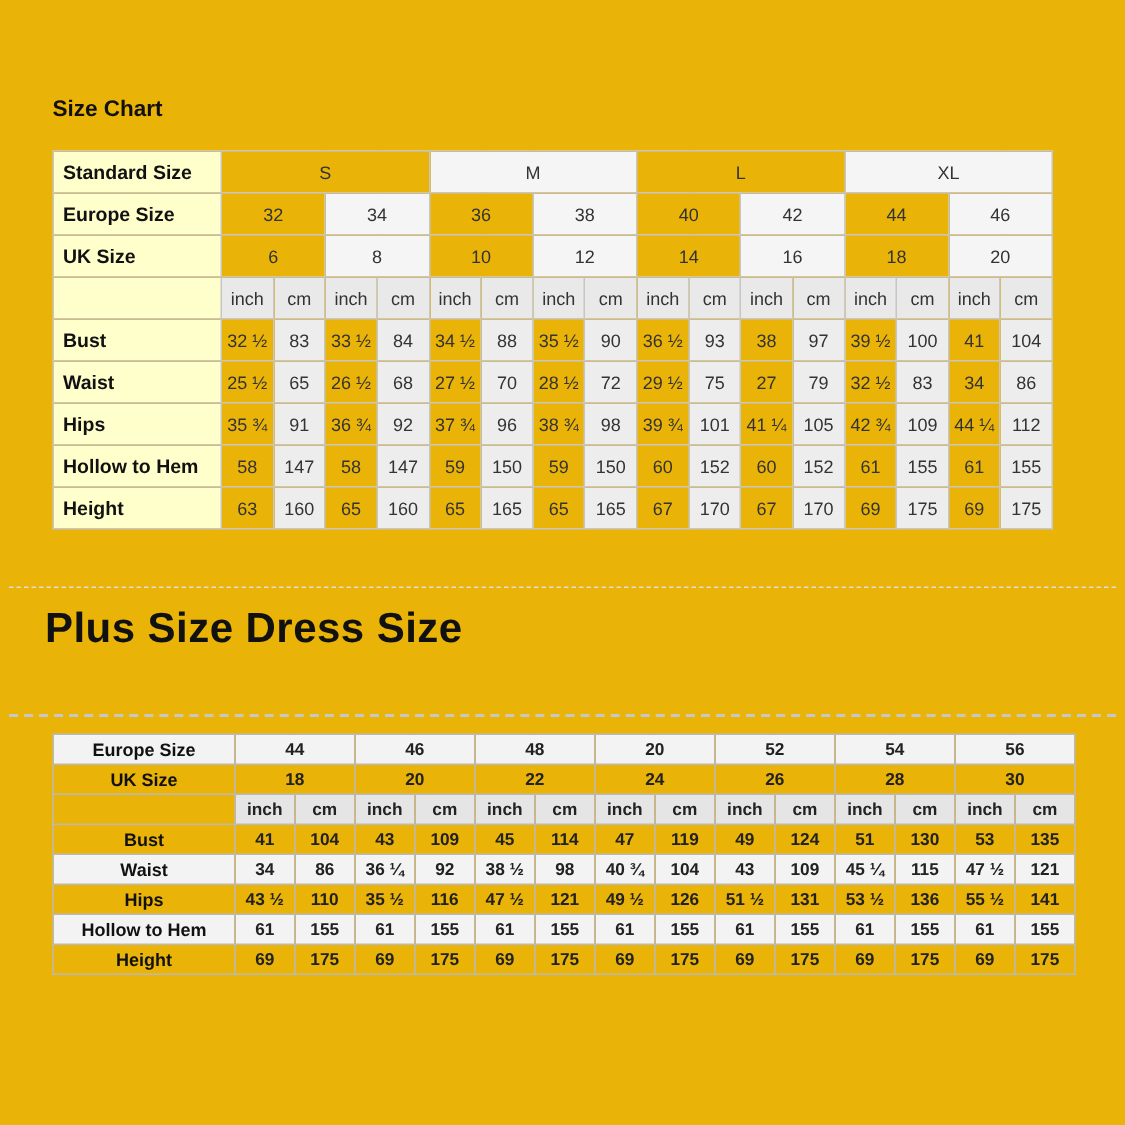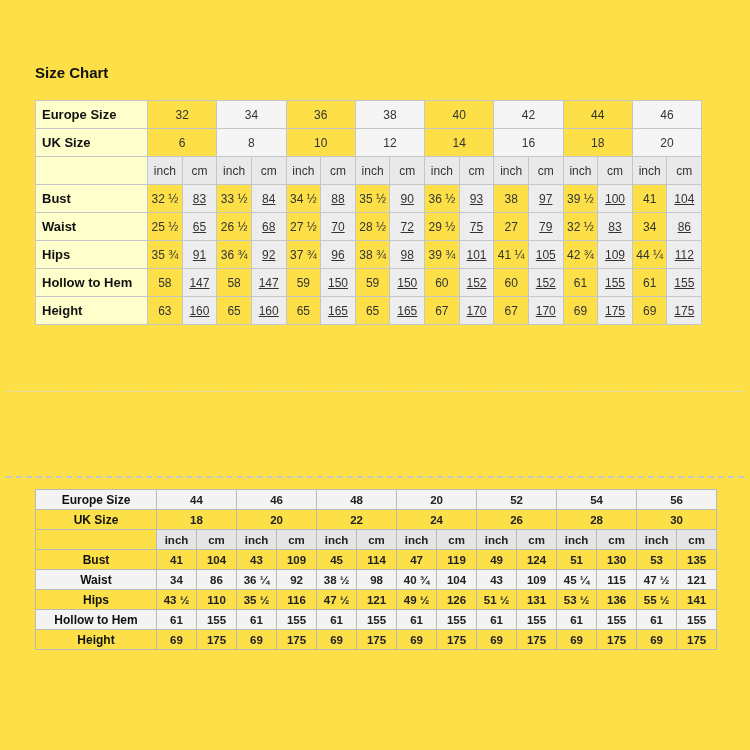--- a/index.html
+++ b/index.html
@@ -1,17 +1,17 @@
 <!DOCTYPE html>
 <html><head>
 <meta charset="utf-8">
 <style>
   html,body { margin:0; padding:0; background:#ffffff; }
   #canvas {
-    position:relative; width:750px; height:750px; background:#fde047;
+    position:relative; width:750px; height:750px; background:#eab308;
     font-family:"Liberation Sans", sans-serif; color:#222; overflow:hidden;
   }
 
   
   #size-chart-title {
     position:absolute; left:35px; top:64px;
     font-size:15px; font-weight:bold; color:#111;
   }
   #plus-size-title {
     position:absolute; left:30px; top:403px;
@@ -33,21 +33,21 @@
     font-size:12px; color:#333; height:27px; padding:0 1px;
     white-space:nowrap; overflow:hidden;
   }
   #table1 td.lbl {
     background:#ffffcc; text-align:left; padding-left:6px;
     font-weight:bold; font-size:13px; color:#111;
   }
   #table1 td.unit   { background:#e9e9e9; color:#333; }
   #table1 td.us     { font-weight:bold; color:#111; }
   #table1 td.alt    { background:#f5f5f5; }
-  #table1 td.cm-col { background:#ededed;text-decoration:underline; }
+  #table1 td.cm-col { background:#ededed; }
 
   
   #table2 {
     position:absolute; left:35px; top:489px; width:681px;
     border-collapse:collapse; table-layout:fixed;
   }
   #table2 td {
     border:1px solid #b9b9b9; text-align:center; vertical-align:middle;
     font-size:11.5px; font-weight:bold; color:#222; height:19px; padding:0 1px;
     white-space:nowrap; overflow:hidden;
@@ -77,20 +77,27 @@
         <col style="width: 34.63px;">
         <col style="width: 34.63px;">
         <col style="width: 34.63px;">
         <col style="width: 34.63px;">
         <col style="width: 34.63px;">
         <col style="width: 34.63px;">
         <col style="width: 34.63px;">
         <col style="width: 34.63px;">
       </colgroup>
     <tbody id="table1-body">
+        <tr>
+          <td class="lbl">Standard Size</td>
+          <td colspan="4">S</td>
+          <td class="alt" colspan="4">M</td>
+          <td colspan="4">L</td>
+          <td class="alt" colspan="4">XL</td>
+        </tr>
         <tr>
           <td class="lbl">Europe Size</td>
           <td colspan="2">32</td>
           <td class="alt" colspan="2">34</td>
           <td colspan="2">36</td>
           <td class="alt" colspan="2">38</td>
           <td colspan="2">40</td>
           <td class="alt" colspan="2">42</td>
           <td colspan="2">44</td>
           <td class="alt" colspan="2">46</td>
@@ -218,20 +225,21 @@
           <td>69</td>
           <td class="cm-col">175</td>
           <td>69</td>
           <td class="cm-col">175</td>
         </tr>
       </tbody>
   </table>
 
   <div class="sep" id="sep-top"></div>
 
+  <div id="plus-size-title">Plus Size Dress Size</div>
 
   <div class="sep" id="sep-plus"></div>
 
   <table id="table2">
     <colgroup id="table2-cols">
         <col style="width: 121px;">
         <col style="width: 40px;">
         <col style="width: 40px;">
         <col style="width: 40px;">
         <col style="width: 40px;">

